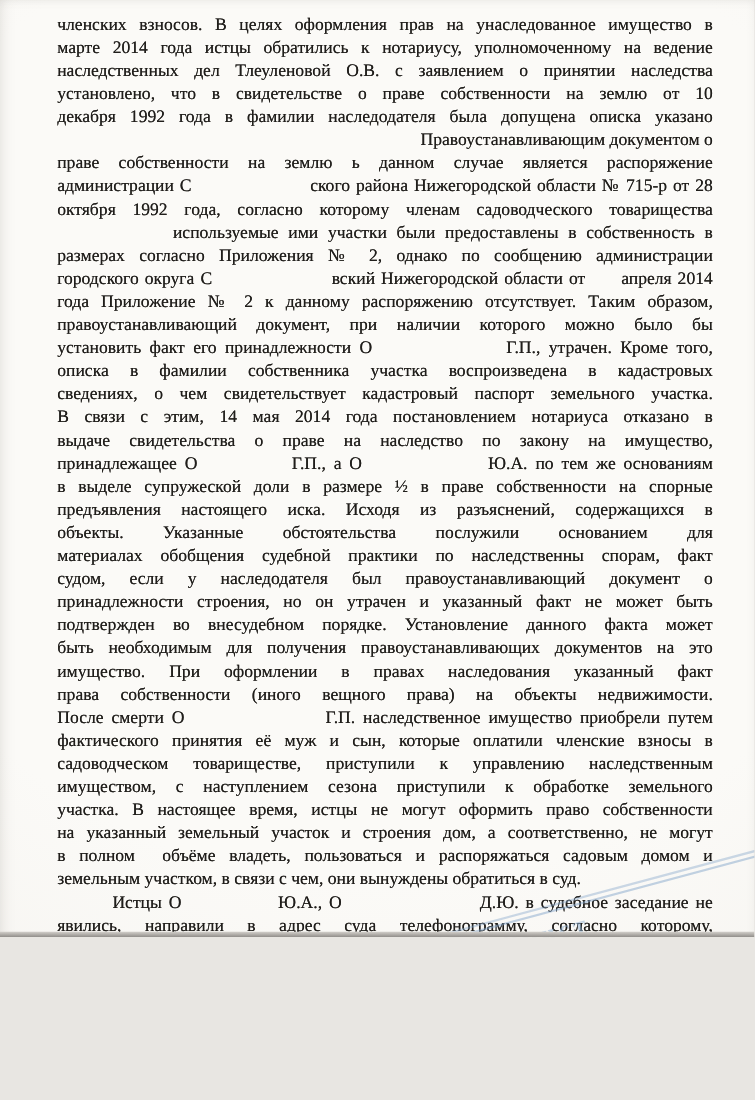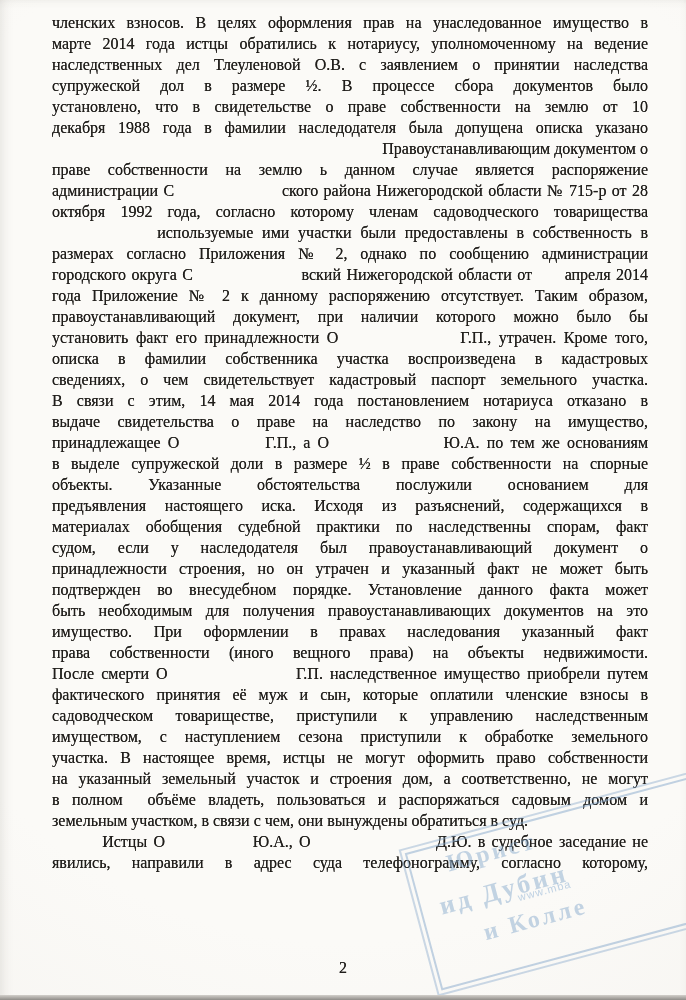--- a/index.html
+++ b/index.html
@@ -3,21 +3,21 @@
 <meta charset="utf-8">
 <style>
   html, body {
     margin: 0;
     padding: 0;
     background: #e8e6e2;
   }
   .page {
     position: relative;
     width: 686px;
-    height: 1000px;
+    height: 852px;
     margin: 0 auto;
     overflow: hidden;
     background:
       radial-gradient(130% 95% at 50% 42%, #fbfaf7 55%, #f3f1ed 100%);
     box-shadow: inset 10px 0 14px -10px rgba(90,85,80,0.18),
                 inset -6px 0 10px -8px rgba(90,85,80,0.10),
                 inset 0 8px 10px -8px rgba(90,85,80,0.10);
     font-family: "Liberation Serif", "DejaVu Serif", serif;
     color: #201e1b;
   }
@@ -96,41 +96,40 @@
 </head>
 <body>
 
 <div class="page">
 
   <div class="text-block">
 
   <div class="line">членских взносов. В целях оформления прав на унаследованное имущество в</div>
       <div class="line">марте 2014 года истцы обратились к нотариусу, уполномоченному на ведение</div>
       <div class="line">наследственных дел Тлеуленовой О.В. с заявлением о принятии наследства</div>
-      <div class="line">супружеской дол в размере ½. В процессе сбора документов было</div>
       <div class="line">установлено, что в свидетельстве о праве собственности на землю от 10</div>
-      <div class="line">декабря 1988 года в фамилии наследодателя была допущена описка указано</div>
+      <div class="line">декабря 1992 года в фамилии наследодателя была допущена описка указано</div>
       <div class="line right">Правоустанавливающим документом о</div>
       <div class="line">праве собственности на землю ь данном случае является распоряжение</div>
       <div class="line">администрации С&nbsp;&nbsp;&nbsp;&nbsp;&nbsp;&nbsp;&nbsp;&nbsp;&nbsp;&nbsp;&nbsp;&nbsp;&nbsp;&nbsp;&nbsp;&nbsp;&nbsp;&nbsp;&nbsp;&nbsp;ского района Нижегородской области № 715-р от 28</div>
       <div class="line">октября 1992 года, согласно которому членам садоводческого товарищества</div>
       <div class="line">&nbsp;&nbsp;&nbsp;&nbsp;&nbsp;&nbsp;&nbsp;&nbsp;&nbsp;&nbsp;&nbsp;&nbsp;используемые ими участки были предоставлены в собственность в</div>
       <div class="line">размерах согласно Приложения № 2, однако по сообщению администрации</div>
       <div class="line">городского округа С&nbsp;&nbsp;&nbsp;&nbsp;&nbsp;&nbsp;&nbsp;&nbsp;&nbsp;&nbsp;&nbsp;&nbsp;&nbsp;&nbsp;&nbsp;&nbsp;&nbsp;&nbsp;&nbsp;&nbsp;вский Нижегородской области от&nbsp;&nbsp;&nbsp;&nbsp;&nbsp;&nbsp;апреля 2014</div>
       <div class="line">года Приложение № 2 к данному распоряжению отсутствует. Таким образом,</div>
       <div class="line">правоустанавливающий документ, при наличии которого можно было бы</div>
       <div class="line">установить факт его принадлежности О&nbsp;&nbsp;&nbsp;&nbsp;&nbsp;&nbsp;&nbsp;&nbsp;&nbsp;&nbsp;&nbsp;&nbsp;&nbsp;&nbsp;&nbsp;&nbsp;Г.П., утрачен. Кроме того,</div>
       <div class="line">описка в фамилии собственника участка воспроизведена в кадастровых</div>
       <div class="line">сведениях, о чем свидетельствует кадастровый паспорт земельного участка.</div>
       <div class="line">В связи с этим, 14 мая 2014 года постановлением нотариуса отказано в</div>
       <div class="line">выдаче свидетельства о праве на наследство по закону на имущество,</div>
       <div class="line">принадлежащее О&nbsp;&nbsp;&nbsp;&nbsp;&nbsp;&nbsp;&nbsp;&nbsp;&nbsp;&nbsp;&nbsp;&nbsp;Г.П., а О&nbsp;&nbsp;&nbsp;&nbsp;&nbsp;&nbsp;&nbsp;&nbsp;&nbsp;&nbsp;&nbsp;&nbsp;&nbsp;&nbsp;&nbsp;&nbsp;Ю.А. по тем же основаниям</div>
       <div class="line">в выделе супружеской доли в размере ½ в праве собственности на спорные</div>
+      <div class="line">предъявления настоящего иска. Исходя из разъяснений, содержащихся в</div>
       <div class="line">объекты. Указанные обстоятельства послужили основанием для</div>
-      <div class="line">предъявления настоящего иска. Исходя из разъяснений, содержащихся в</div>
       <div class="line">материалах обобщения судебной практики по наследственны спорам, факт</div>
       <div class="line">судом, если у наследодателя был правоустанавливающий документ о</div>
       <div class="line">принадлежности строения, но он утрачен и указанный факт не может быть</div>
       <div class="line">подтвержден во внесудебном порядке. Установление данного факта может</div>
       <div class="line">быть необходимым для получения правоустанавливающих документов на это</div>
       <div class="line">имущество. При оформлении в правах наследования указанный факт</div>
       <div class="line">права собственности (иного вещного права) на объекты недвижимости.</div>
       <div class="line">После смерти О&nbsp;&nbsp;&nbsp;&nbsp;&nbsp;&nbsp;&nbsp;&nbsp;&nbsp;&nbsp;&nbsp;&nbsp;&nbsp;&nbsp;&nbsp;&nbsp;&nbsp;&nbsp;Г.П. наследственное имущество приобрели путем</div>
       <div class="line">фактического принятия её муж и сын, которые оплатили членские взносы в</div>
       <div class="line">садоводческом товариществе, приступили к управлению наследственным</div>

